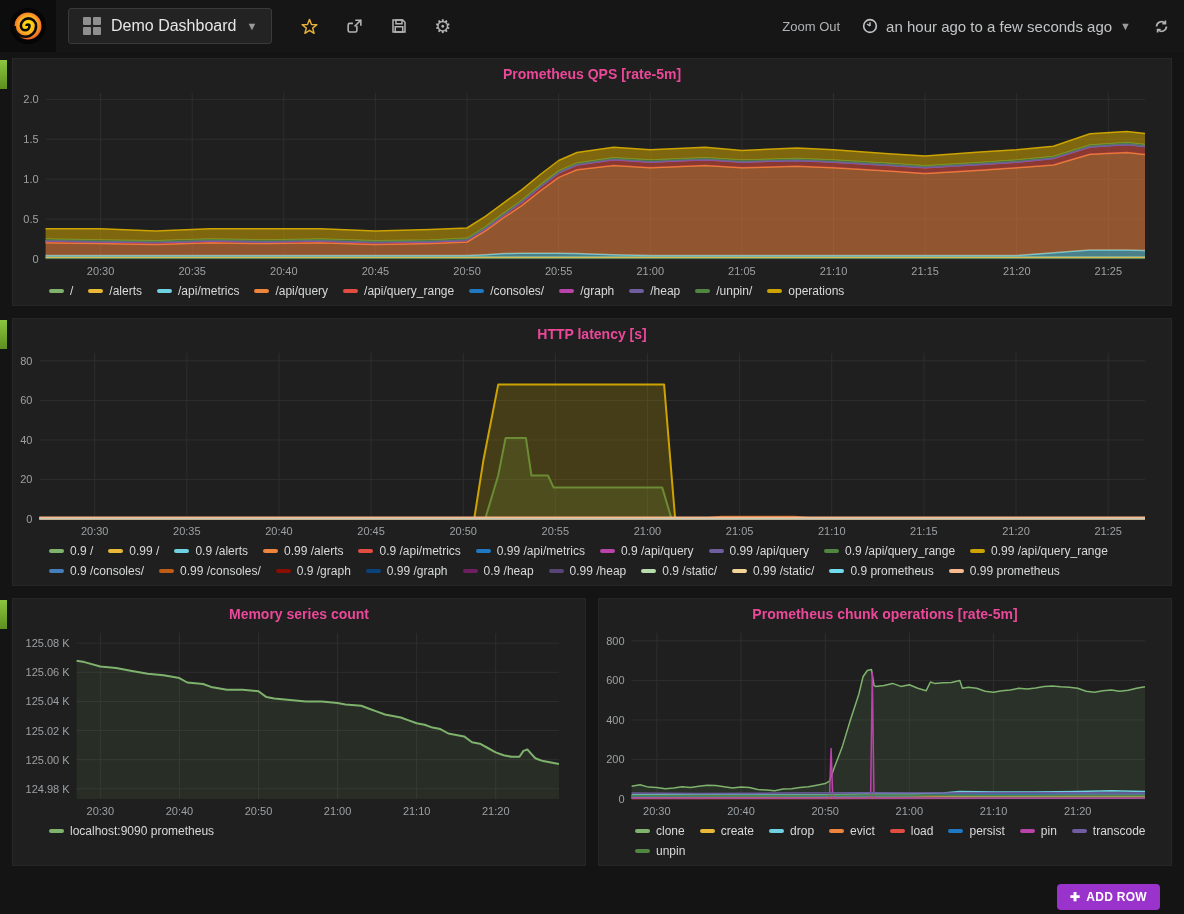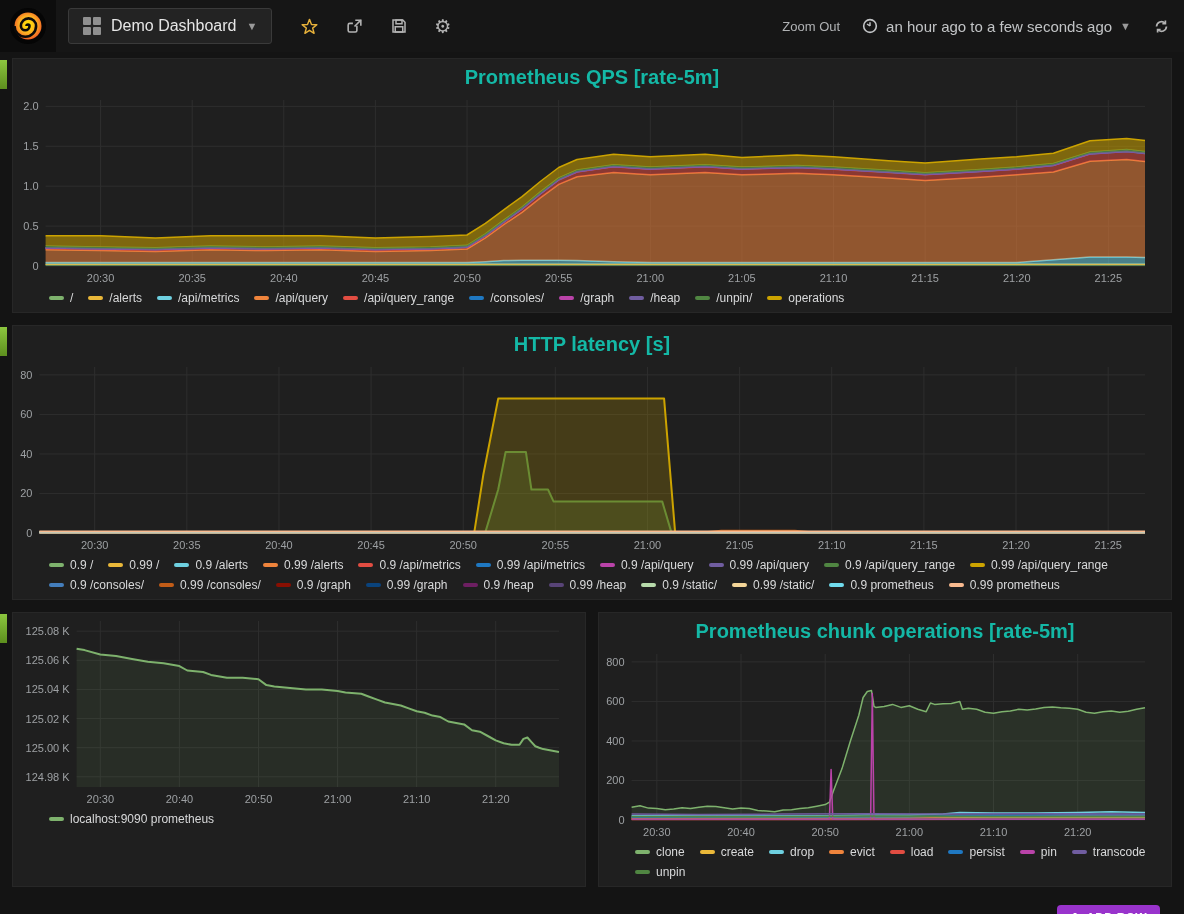--- a/index.html
+++ b/index.html
@@ -22,21 +22,21 @@
   .timepicker { display:flex; align-items:center; gap:8px; background:none; border:none; cursor:pointer;
                 color:#c2c4c6; font-size:15px; }
   .gear-glyph { font-family:"DejaVu Sans", sans-serif; font-size:19px; color:#b3b3b3; }
   
   .dash { padding:6px 12px 0 12px; }
   .row { position:relative; margin-bottom:12px; }
   .row-handle { position:absolute; left:-12px; top:2px; width:7px; height:29px;
                 background:linear-gradient(#8cc63f,#5d8f1e); cursor:pointer; }
   .panels { display:flex; gap:12px; }
   .panel { background:#1f1f1f; border:1px solid #272727; flex:1; }
-  .panel-title { text-align:center; color:#14b8a6; font-size:20px; font-weight:bold;
+  .panel-title { text-align:center; color:#ec4899; font-size:14px; font-weight:bold;
                  padding:7px 0 3px 0; cursor:pointer; }
   .legend { display:flex; flex-wrap:wrap; align-items:center; padding:1px 10px 7px 36px; column-gap:15px; row-gap:6px; }
   .legend-item { display:inline-flex; align-items:center; gap:6px; cursor:pointer; }
   .legend-bar { width:15px; height:4px; border-radius:2px; display:inline-block; }
   .legend-label { color:#d8d9da; font-size:12px; white-space:nowrap; }
   svg.chart { display:block; }
   .grid { stroke:#2e2e2e; stroke-width:1; }
   .tick { font:11px "Liberation Sans", sans-serif; fill:#9da0a3; }
   
   .addrow-bar { display:flex; justify-content:flex-end; padding:6px 12px 0 12px; }
@@ -395,20 +395,21 @@
             </span>
           </div>
       </div>
     </div>
   </div>
 
   <div class="row">
     <div class="row-handle"></div>
     <div class="panels">
       <div class="panel">
+        <div class="panel-title">Memory series count</div>
         <svg class="chart" width="558" height="198">
             <line x1="87.32459016393443" x2="87.32459016393443" y1="8" y2="174" class="grid"></line>
             <text x="87.32459016393443" y="190" class="tick" text-anchor="middle">20:30</text>
             <line x1="166.40655737704918" x2="166.40655737704918" y1="8" y2="174" class="grid"></line>
             <text x="166.40655737704918" y="190" class="tick" text-anchor="middle">20:40</text>
             <line x1="245.4885245901639" x2="245.4885245901639" y1="8" y2="174" class="grid"></line>
             <text x="245.4885245901639" y="190" class="tick" text-anchor="middle">20:50</text>
             <line x1="324.57049180327874" x2="324.57049180327874" y1="8" y2="174" class="grid"></line>
             <text x="324.57049180327874" y="190" class="tick" text-anchor="middle">21:00</text>
             <line x1="403.65245901639344" x2="403.65245901639344" y1="8" y2="174" class="grid"></line>

